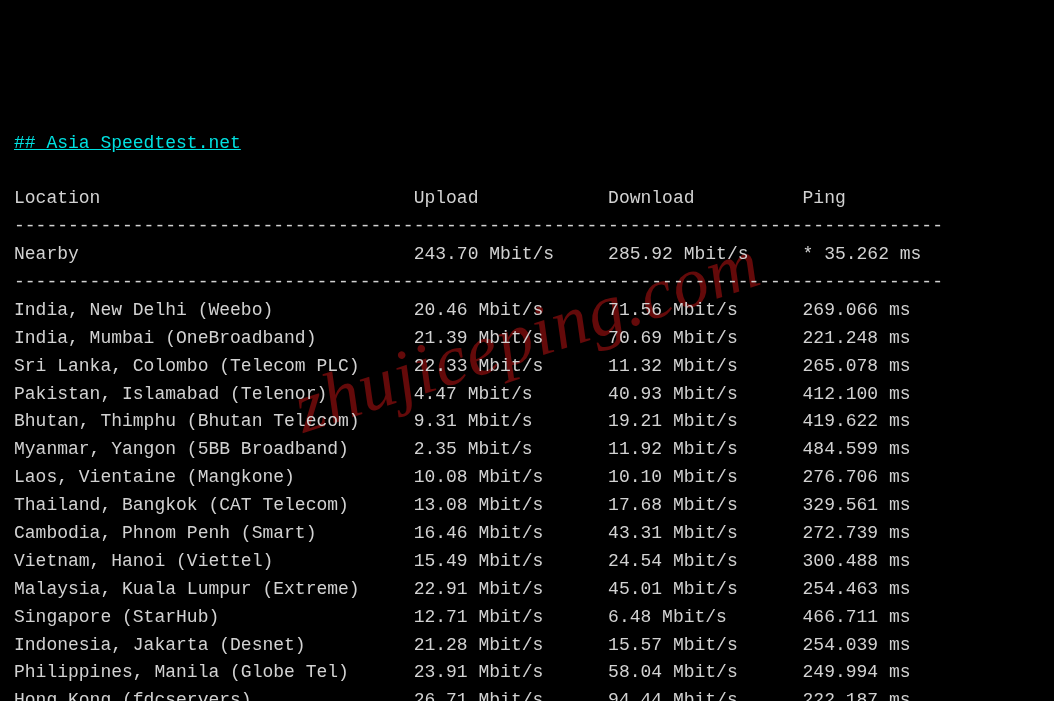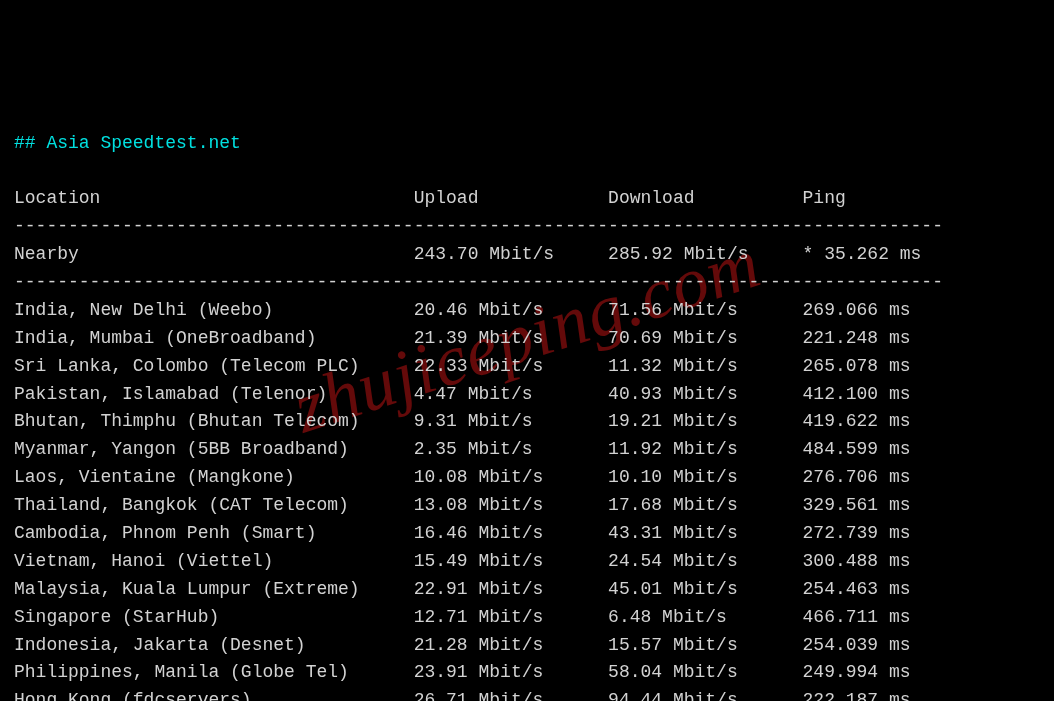--- a/index.html
+++ b/index.html
@@ -15,20 +15,21 @@
       line-height: 1.55;
       padding: 18px 14px;
       white-space: pre;
       position: relative;
       width: 1054px;
       height: 701px;
       overflow: hidden;
     }
     .title {
       color: #00e0e0;
+      text-decoration: underline;
     }
     .watermark {
       position: absolute;
       top: 48%;
       left: 50%;
       transform: translate(-50%, -50%) rotate(-18deg);
       font-size: 72px;
       font-style: italic;
       font-weight: 400;
       color: rgba(200, 20, 20, 0.5);

